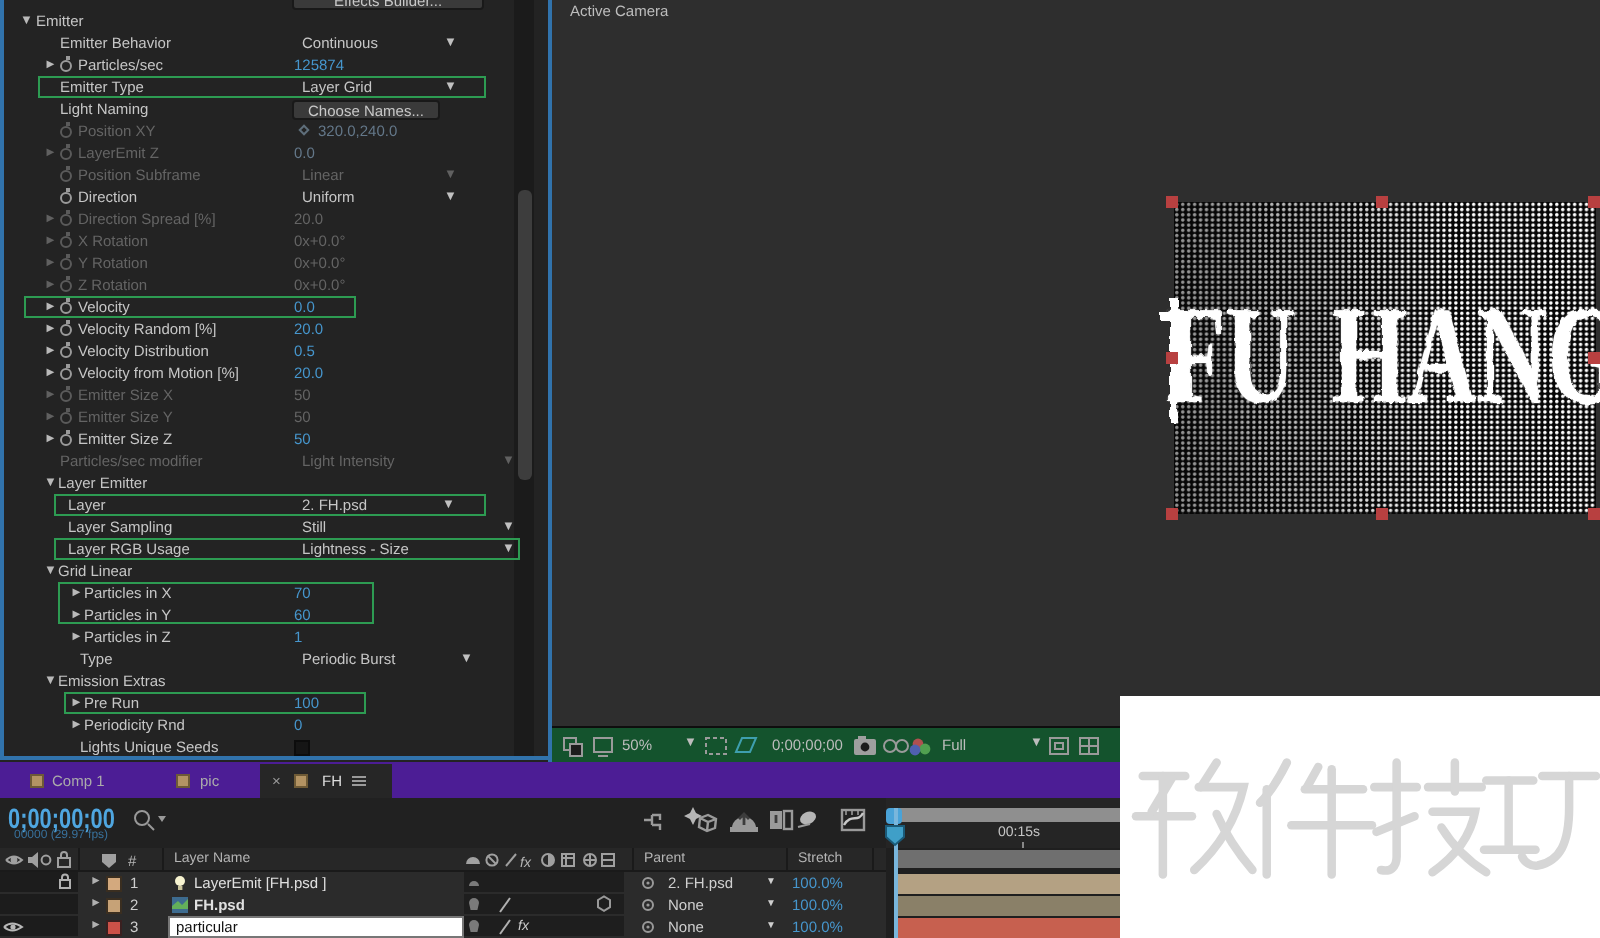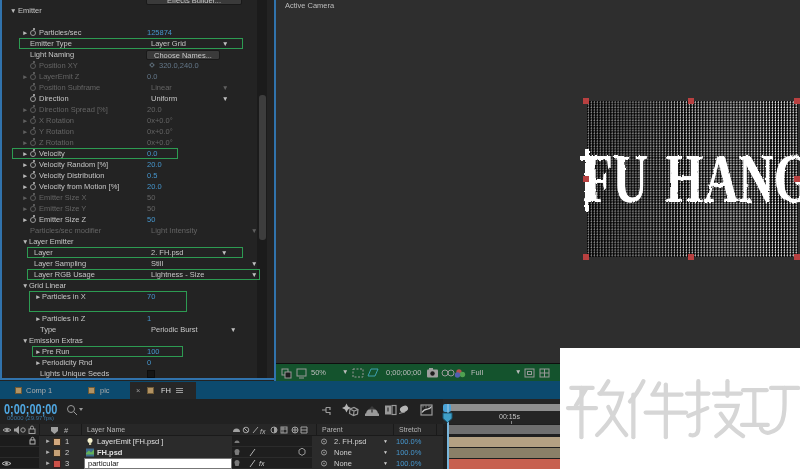--- a/index.html
+++ b/index.html
@@ -29,21 +29,21 @@
 
 #comp{position:absolute;left:276px;top:0;width:524px;height:363px;background:#2e2e2e;overflow:hidden}
 #grid{position:absolute;left:311px;top:101px;width:211px;height:156px;background:#060606;
 background-image:linear-gradient(to right,rgba(8,8,8,0.45),rgba(8,8,8,0.2) 40%,rgba(8,8,8,0) 65%),radial-gradient(circle at 1.4px 1.2px,rgba(255,255,255,1) 0.62px,rgba(255,255,255,0) 1.1px);
 background-size:auto,2.97px 2.6px}
 #fuhang{position:absolute;left:307px;top:144px;width:400px;height:80px;color:#fff;font-family:"Liberation Serif",serif;font-weight:bold;font-size:70px;line-height:70px;word-spacing:8px;transform:scaleX(0.695);transform-origin:0 0;text-shadow:0 0 1px #fff;filter:url(#rough)}
 .hdl{position:absolute;width:6px;height:6px;background:#b84040;z-index:4}
 
 #ctb{position:absolute;left:276px;top:363px;width:524px;height:18px;background:#14532d;border-top:1px solid #0e0e0e;color:#bdbdbd;font-size:7.5px}
 
-#tabs{position:absolute;left:0;top:381px;width:800px;height:18px;background:#0c4a6e;font-size:7.5px;color:#ababab}
+#tabs{position:absolute;left:0;top:381px;width:800px;height:18px;background:#4c1d95;font-size:7.5px;color:#ababab}
 #tabact{position:absolute;left:130px;top:1px;width:66px;height:17px;background:#262626}
 .sq{position:absolute;width:7px;height:7px;background:#b39363;border:1px solid #6e5a36}
 
 #tlt{position:absolute;left:0;top:399px;width:443px;height:25px;background:#212121}
 #tc{position:absolute;left:4px;top:1.5px;font-size:14px;font-weight:bold;color:#4fa6e0;transform:scaleX(0.78);transform-origin:0 0}
 #fps{position:absolute;left:7px;top:16px;font-size:6px;color:#38719c}
 #ruler{position:absolute;left:443px;top:399px;width:357px;height:25px;background:#252525}
 
 #chead{position:absolute;left:0;top:424px;width:443px;height:12px;background:#272727;color:#b5b5b5;font-size:7px;border-bottom:1px solid #1a1a1a}
 #lrows{position:absolute;left:0;top:436px;width:443px;height:33px;background:#222}
@@ -58,20 +58,25 @@
 <body>
 <div id="root">
 
 <div id="ec">
 <div class="btn" style="left:146px;top:-8px;width:96px;height:13px;font-size:7.5px;line-height:16px">Effects Builder...</div>
 
 <div class="r" style="top:5px">
         <s class="tri" style="left:10px">▼</s>
         <s style="left:18px">Emitter</s>
       </div>
+<div class="r" style="top:16px">
+        <s style="left:30px">Emitter Behavior</s>
+        <s style="left:151px">Continuous</s>
+        <s class="arr" style="left:222px">▼</s>
+      </div>
 <div class="r" style="top:27px">
         <s class="tri" style="left:22px">►</s>
         <i class="sw" style="left:30px"></i>
         <s style="left:39px">Particles/sec</s>
         <s class="b" style="left:147px">125874</s>
       </div>
 <div class="r" style="top:38px">
         <s style="left:30px">Emitter Type</s>
         <s style="left:151px">Layer Grid</s>
         <s class="arr" style="left:222px">▼</s>
@@ -195,20 +200,25 @@
         <s class="arr" style="left:251px">▼</s>
       </div>
 <div class="r" style="top:280px">
         <s class="tri" style="left:22px">▼</s>
         <s style="left:29px">Grid Linear</s>
       </div>
 <div class="r" style="top:291px">
         <s class="tri" style="left:35px">►</s>
         <s style="left:42px">Particles in X</s>
         <s class="b" style="left:147px">70</s>
+      </div>
+<div class="r" style="top:302px">
+        <s class="tri" style="left:35px">►</s>
+        <s style="left:42px">Particles in Y</s>
+        <s class="b" style="left:147px">60</s>
       </div>
 <div class="r" style="top:313px">
         <s class="tri" style="left:35px">►</s>
         <s style="left:42px">Particles in Z</s>
         <s class="b" style="left:147px">1</s>
       </div>
 <div class="r" style="top:324px">
         <s style="left:40px">Type</s>
         <s style="left:151px">Periodic Burst</s>
         <s class="arr" style="left:230px">▼</s>

